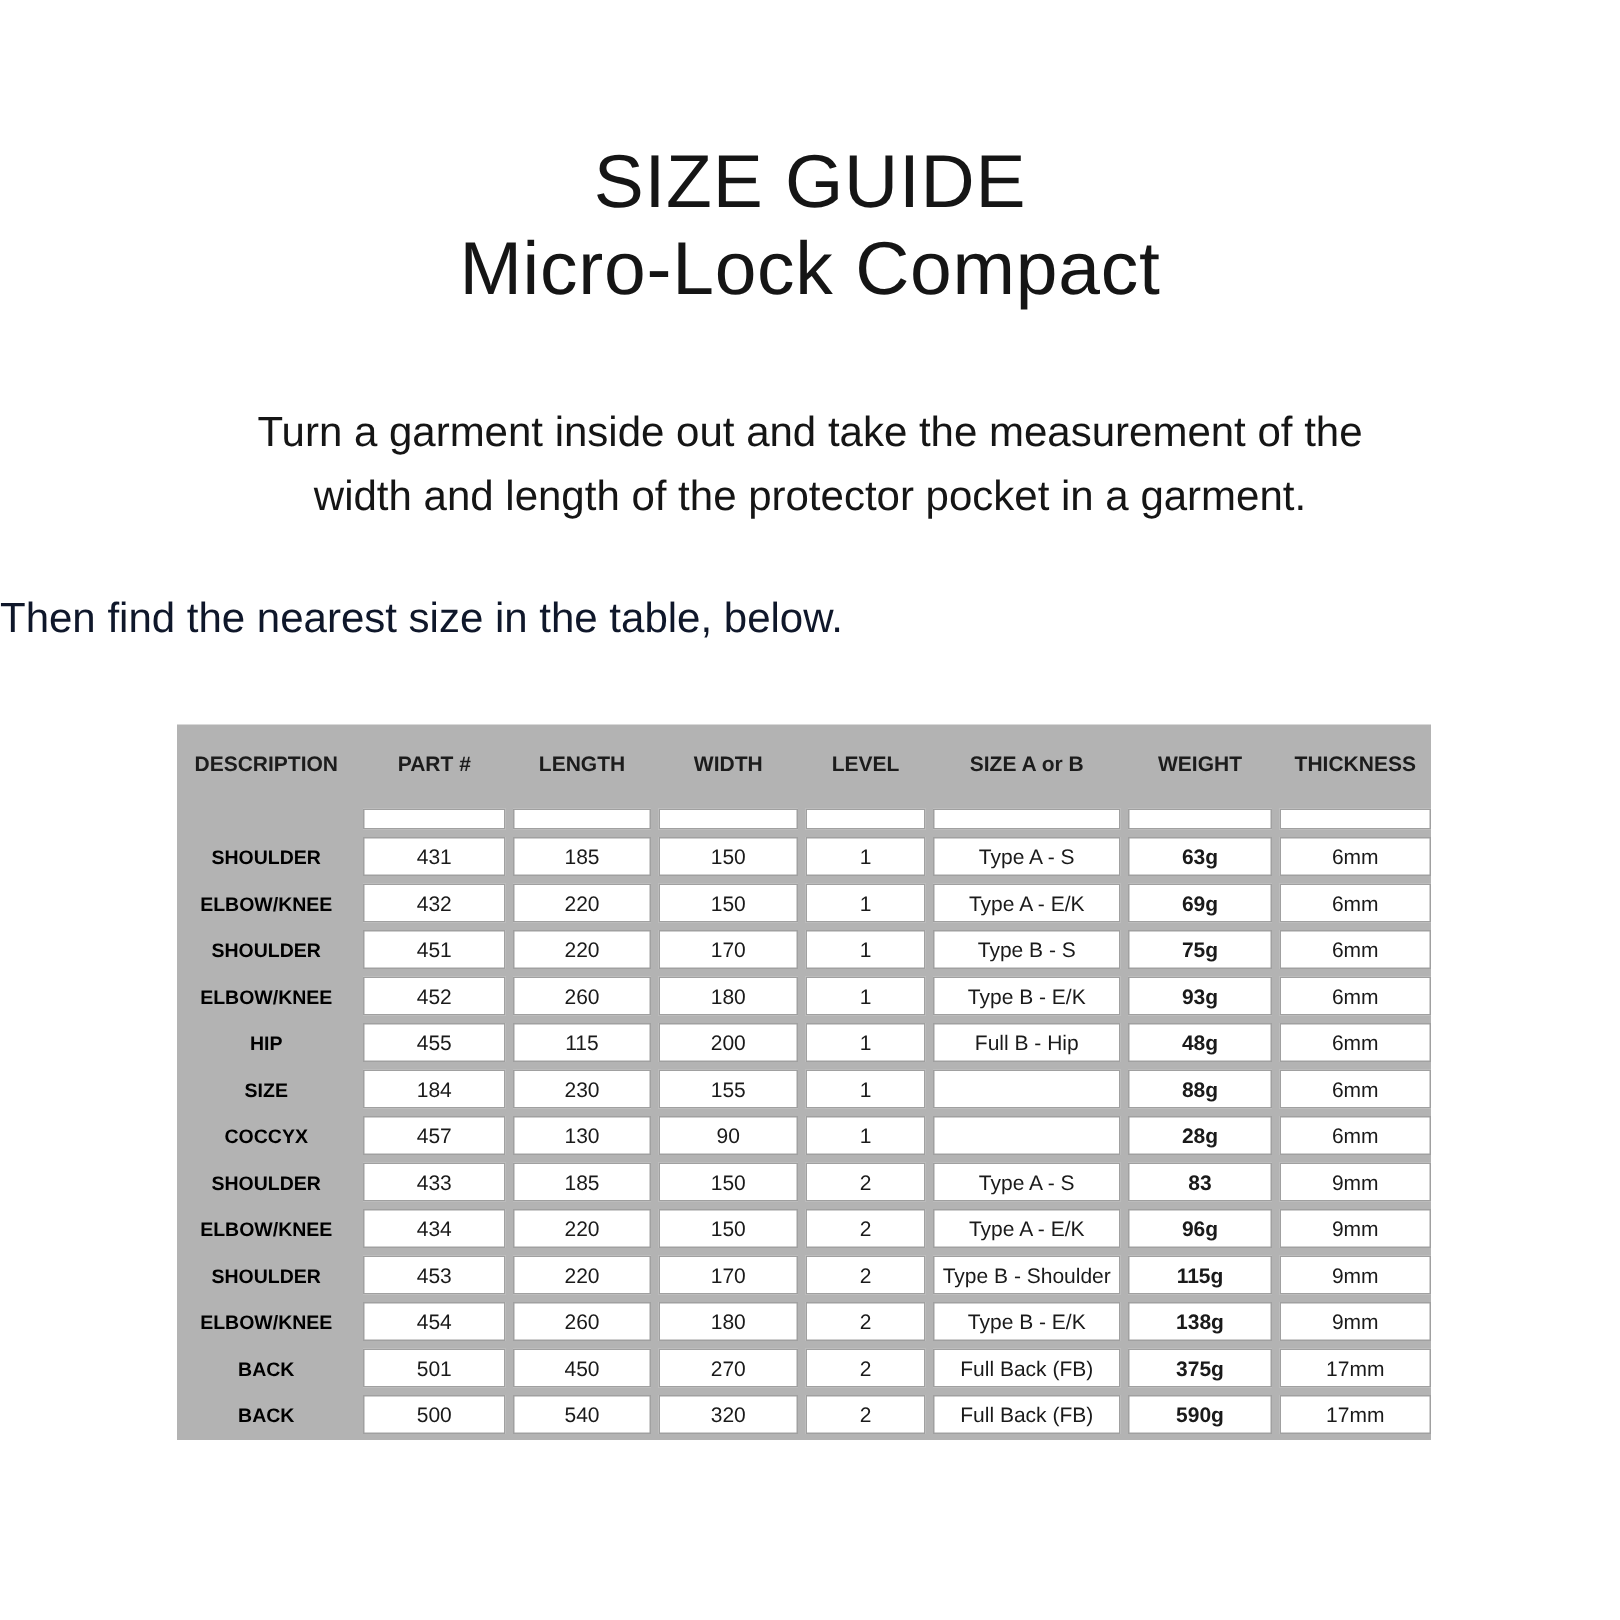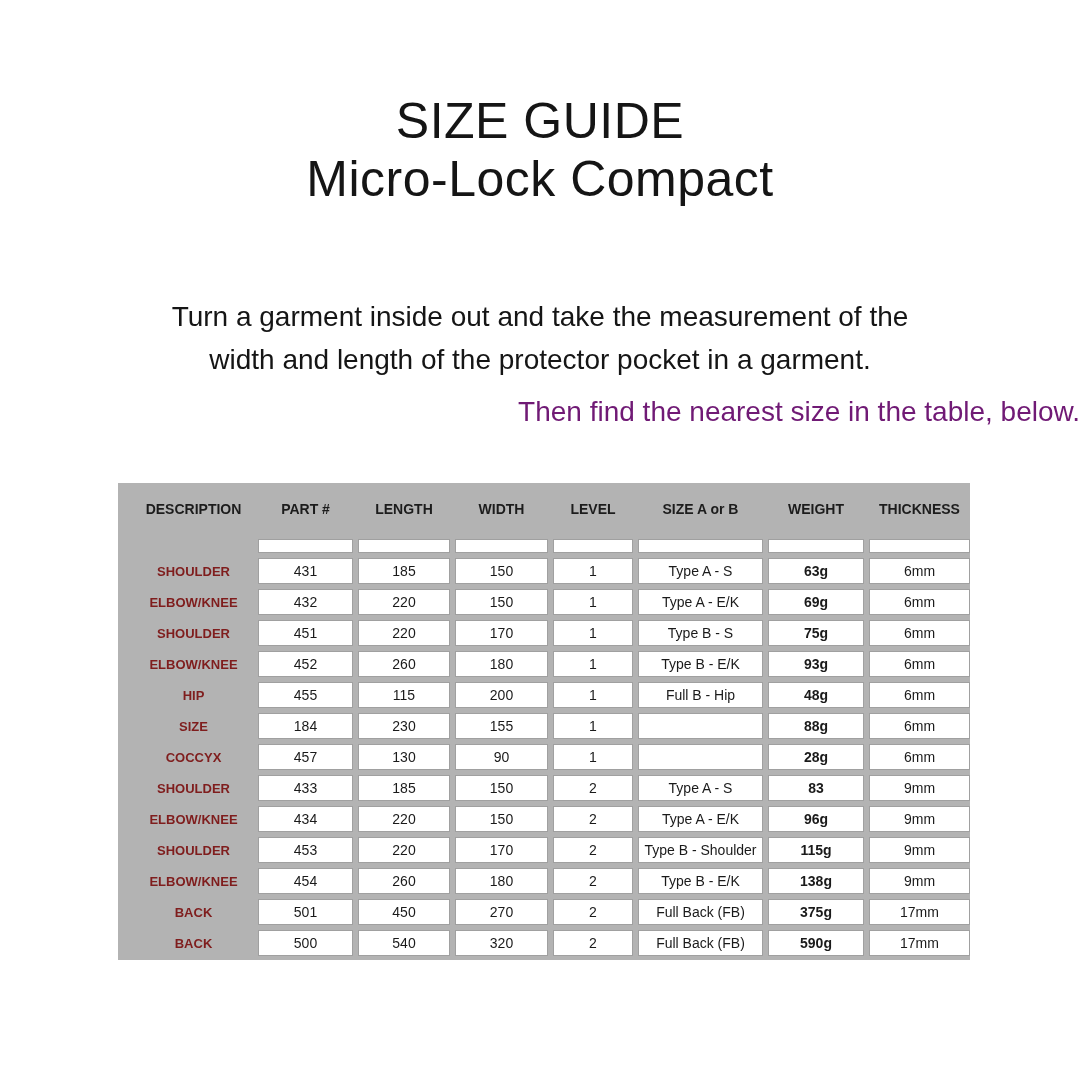--- a/index.html
+++ b/index.html
@@ -6,49 +6,49 @@
   .canvas{
     position:relative;width:1080px;height:1067px;background:#ffffff;
     font-family:"Liberation Sans","DejaVu Sans",sans-serif;color:#161616;overflow:hidden;
   }
   .titles{
     position:absolute;top:92px;left:0;width:100%;text-align:center;
     font-size:50px;line-height:58px;font-weight:400;letter-spacing:0.5px;color:#151515;
   }
   .intro{
     position:absolute;top:266px;left:0;width:100%;text-align:center;
-    font-size:28px;line-height:43px;color:#151515;margin-top:29px;
+    font-size:28px;line-height:43px;color:#151515;
   }
   .intro-bottom{
-    position:absolute;top:390px;left:0;width:100%;text-align:right;
-    font-size:28px;line-height:43px;color:#701a75;
+    position:absolute;top:390px;left:0;width:100%;text-align:left;
+    font-size:28px;line-height:43px;color:#0f172a;
   }
   .size-table{
     position:absolute;left:118px;top:483px;
     display:grid;
     grid-template-columns:119px 95px 92px 93px 80px 125px 96px 101px;
     grid-template-rows:51px 14px repeat(13,26px);
     column-gap:5px;row-gap:5px;
     background:var(--panel-bg,#b3b3b3);
-    padding:0 0 4px 16px;
+    padding:0 0 4px 0;
     text-align:center;
   }
   .th{
     display:flex;align-items:center;justify-content:center;
     font-size:14px;font-weight:bold;color:#1c1c1c;white-space:nowrap;
   }
   .cell{
     background:var(--cell-bg,#ffffff);
     border:1px solid var(--cell-border,#a0a0a0);
     display:flex;align-items:center;justify-content:center;
     font-size:14px;color:#1a1a1a;white-space:nowrap;
   }
   .desc{
     display:flex;align-items:center;justify-content:center;
-    font-size:13px;font-weight:bold;color:#7f1d1d;white-space:nowrap;
+    font-size:13px;font-weight:bold;color:#000000;white-space:nowrap;
   }
   .wt{font-weight:bold;}
 </style>
 </head>
 <body>
 
 <div class="canvas">
 
   <div class="titles">
     <div>SIZE GUIDE</div>

